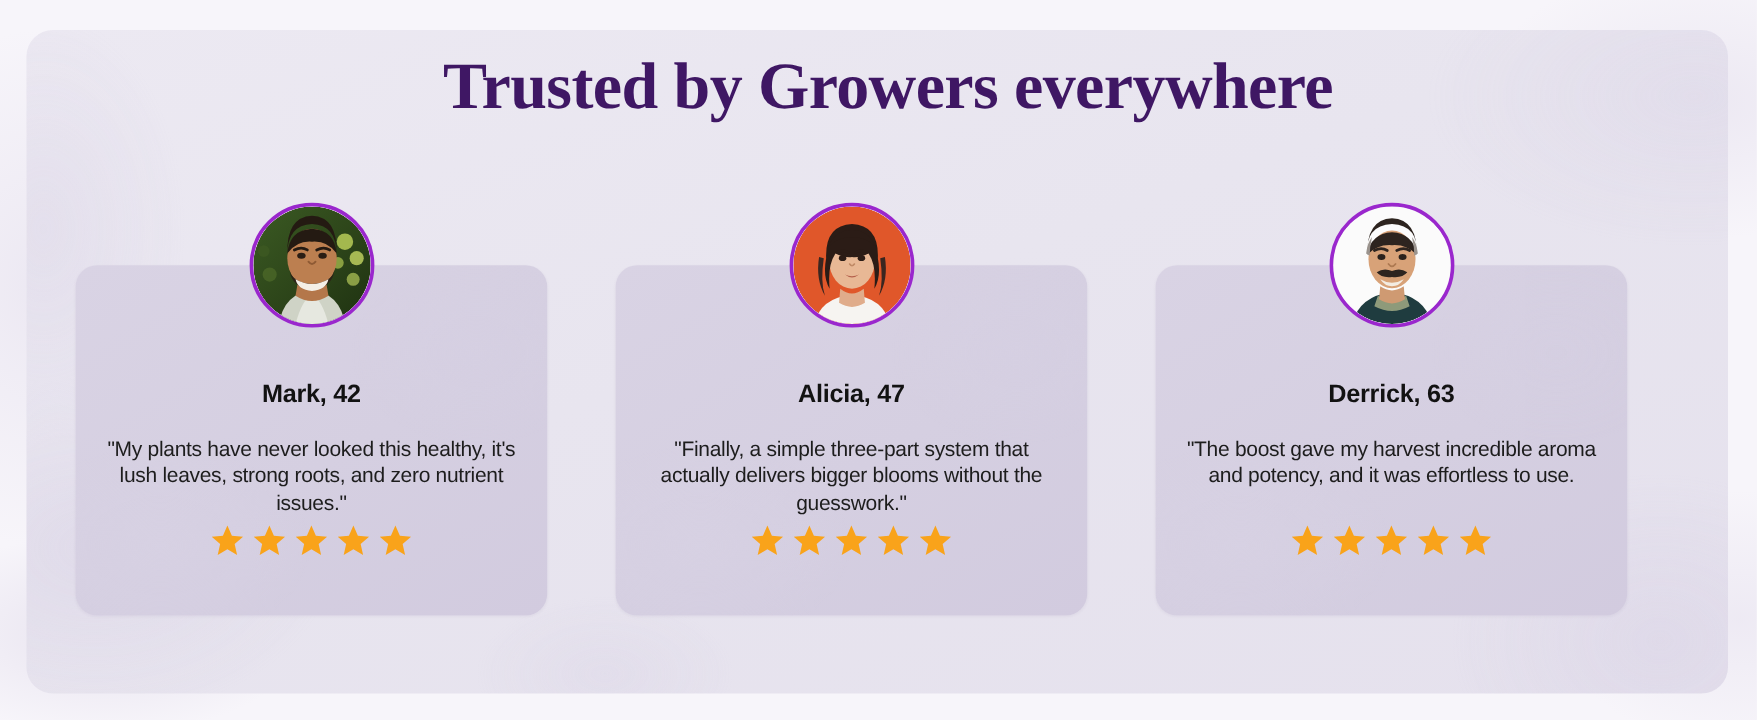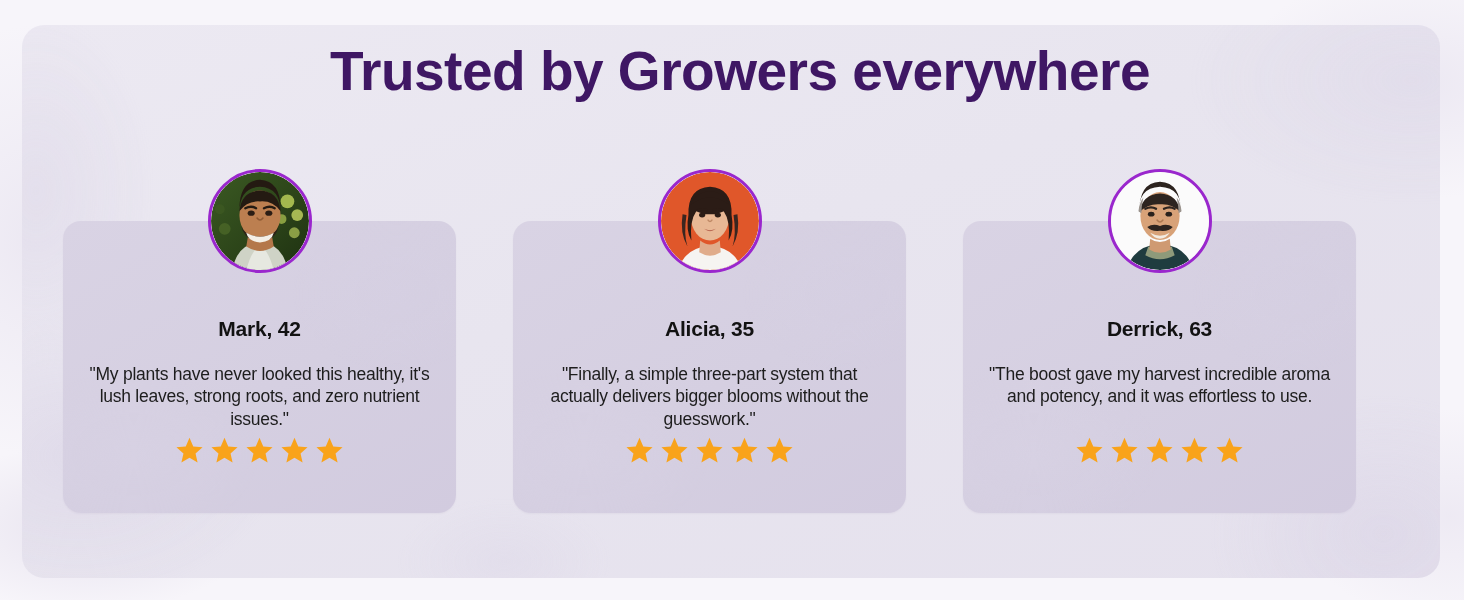--- a/index.html
+++ b/index.html
@@ -60,20 +60,21 @@
     left: 16px;
     right: 0;
     top: 42px;
     text-align: center;
     font-size: 55px;
     line-height: 1.08;
     font-weight: 700;
     letter-spacing: -0.5px;
     color: #3f1764;
     z-index: 3;
+    font-family: Liberation Serif, serif;
   }
 
   
   .cards-row {
     position: absolute;
     left: 63px;
     top: 195px;
     width: 1293px;
     display: flex;
     justify-content: space-between;
@@ -286,21 +287,21 @@
             <ellipse cx="58" cy="44" rx="3.2" ry="2.4" fill="#2b1c16"></ellipse>
             <path d="M37 39 q5 -2.5 10 0" stroke="#2b1c16" stroke-width="2" fill="none" stroke-linecap="round"></path>
             <path d="M53 39 q5 -2.5 10 0" stroke="#2b1c16" stroke-width="2" fill="none" stroke-linecap="round"></path>
             <path d="M48 49 q2 3 4 0" stroke="#c08a66" stroke-width="1.4" fill="none" stroke-linecap="round"></path>
             <path d="M44 58 q6 3 12 0 q-6 5 -12 0 z" fill="#b4604c"></path>
           </g>
         </svg>
       </div>
     </div>
 
-    <div class="person-name">Alicia, 35</div>
+    <div class="person-name">Alicia, 47</div>
 
     <div class="quote-text">"Finally, a simple three-part system that actually delivers bigger blooms without the guesswork."</div>
 
     <div class="stars-row">
       <span class="star-icon">
           <svg viewBox="0 0 24 24">
             <path d="M12 1.5l3.1 7.1 7.7.7-5.8 5.1 1.7 7.6L12 17.9 5.3 22l1.7-7.6L1.2 9.3l7.7-.7z" fill="#f9a31a"></path>
           </svg>
         </span>
       <span class="star-icon">

